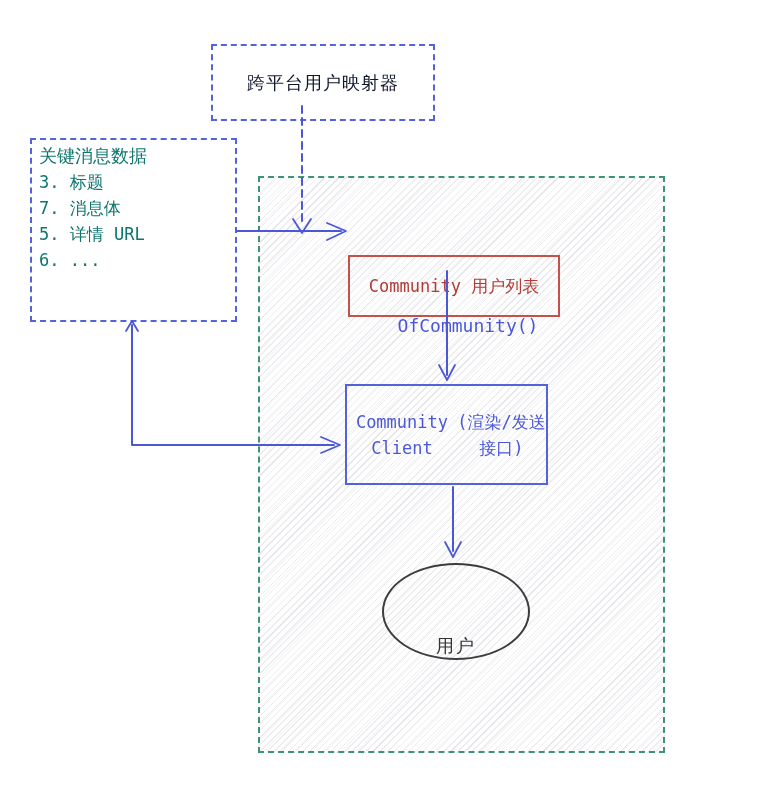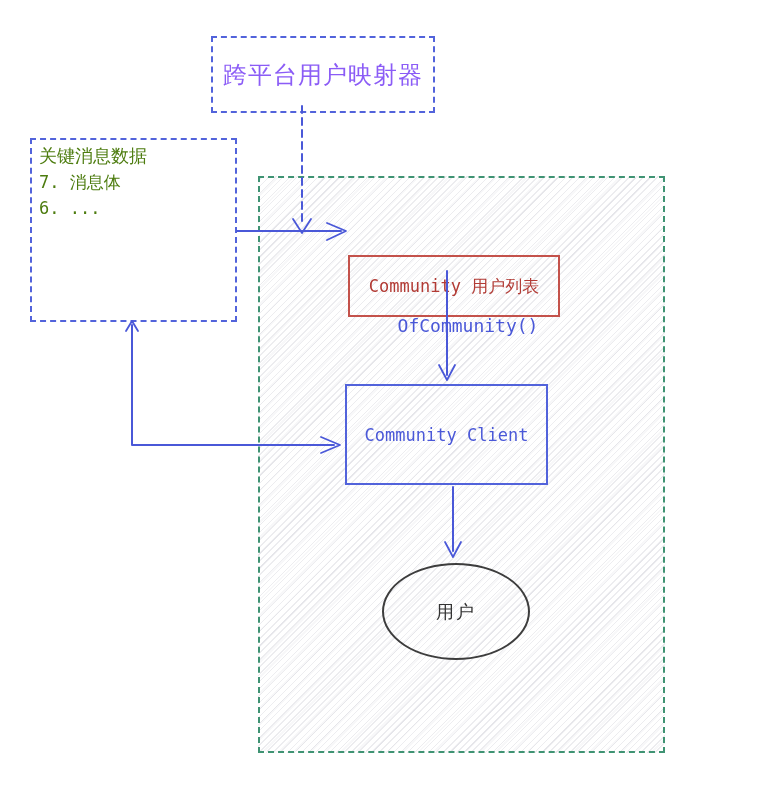--- a/index.html
+++ b/index.html
@@ -2,24 +2,24 @@
 <html><head>
 <meta charset="utf-8">
 <style>
   html,body{margin:0;padding:0;background:#ffffff;}
   body{font-family:"DejaVu Sans","Liberation Sans",sans-serif;}
   .canvas{position:relative;width:767px;height:788px;background:#ffffff;overflow:hidden;}
 
   .node{position:absolute;box-sizing:border-box;display:flex;align-items:center;justify-content:center;text-align:center;}
 
   
-  .mapper{left:211px;top:36px;width:224px;height:77px;border:2px dashed #5263db;color:#8b5cf6;font-size:24px;letter-spacing:1px;}
+  .mapper{left:211px;top:44px;width:224px;height:77px;border:2px dashed #5263db;color:#0f172a;font-size:18px;letter-spacing:1px;}
 
   
-  .keydata{left:30px;top:138px;width:207px;height:184px;border:2px dashed #5263db;color:#4d7c0f;font-size:17px;line-height:26px;padding:3px 4px 0 7px;display:block;text-align:left;font-family:"DejaVu Sans Mono","DejaVu Sans",monospace;}
+  .keydata{left:30px;top:138px;width:207px;height:184px;border:2px dashed #5263db;color:#0f766e;font-size:17px;line-height:26px;padding:3px 4px 0 7px;display:block;text-align:left;font-family:"DejaVu Sans Mono","DejaVu Sans",monospace;}
   .keydata .kd-title{font-size:18px;font-family:"DejaVu Sans","Liberation Sans",sans-serif;}
   .keydata .kd-item{white-space:pre;}
 
   
   .engine{left:258px;top:176px;width:407px;height:577px;border:2px dashed #3f9373;
     background:
       repeating-linear-gradient(135deg, rgba(125,125,145,0.14) 0px, rgba(125,125,145,0.14) 1px, transparent 1px, transparent 5px),
       repeating-linear-gradient(135deg, rgba(150,150,170,0.07) 0px, rgba(150,150,170,0.07) 2px, transparent 2px, transparent 11px);
   }
   .engine-label{position:absolute;left:281px;top:697px;color:#4d9e53;font-size:19px;letter-spacing:0.5px;}
@@ -27,52 +27,55 @@
   
   .redbox{left:348px;top:207px;width:212px;height:62px;border:2px solid #c4524b;color:#b23b35;font-size:17px;font-family:"DejaVu Sans Mono","DejaVu Sans",monospace;white-space:pre;margin-top:48px;}
 
   
   .arrow-label{position:absolute;left:368px;top:315px;width:200px;text-align:center;color:#4a58d8;font-size:18px;font-family:"DejaVu Sans Mono","DejaVu Sans",monospace;}
 
   
   .clientbox{left:345px;top:384px;width:203px;height:101px;border:2px solid #5263db;color:#4a58d8;font-size:17px;flex-direction:row;font-family:"DejaVu Sans Mono","DejaVu Sans",monospace;line-height:26px;}
 
   
-  .ellipse{left:382px;top:563px;width:148px;height:97px;border:2px solid #3d3d3d;border-radius:50%;color:#333333;font-size:18px;letter-spacing:2px;}
+  .ellipse{left:382px;top:563px;width:148px;height:97px;border:2px solid #3d3d3d;border-radius:50%;color:#333333;font-size:18px;letter-spacing:2px;align-items:flex-end;}
 
   .arrows{position:absolute;left:0;top:0;width:767px;height:788px;z-index:5;pointer-events:none;}
   .arrows path{fill:none;stroke:#4a58d8;stroke-width:2;stroke-linecap:round;stroke-linejoin:round;}
   .arrows path.dashed{stroke-dasharray:7 5;}
   .arrows path.head{stroke-width:1.8;}
 </style>
 </head>
 <body>
 
 <div class="canvas">
 
   <div class="node engine"></div>
 
   <div class="node mapper">
     <span>跨平台用户映射器</span>
   </div>
 
   <div class="node keydata">
     <div class="kd-title">关键消息数据</div>
+    <div class="kd-item">3. 标题</div>
     <div class="kd-item">7. 消息体</div>
+    <div class="kd-item">5. 详情 URL</div>
     <div class="kd-item">6. ...</div>
   </div>
 
   <div class="node redbox">
     <span>Community 用户列表</span>
   </div>
 
   <div class="arrow-label">OfCommunity()</div>
 
   <div class="node clientbox">
     <div>Community Client</div>
+    <div>(渲染/发送接口)</div>
   </div>
 
   <div class="node ellipse">
     <span>用户</span>
   </div>
 
   <svg class="arrows" viewBox="0 0 767 788" xmlns="http://www.w3.org/2000/svg">
 
     <path class="dashed" d="M302,106 L302,226"></path>
     <path class="head" d="M293,219 L302,233 L311,219"></path>

